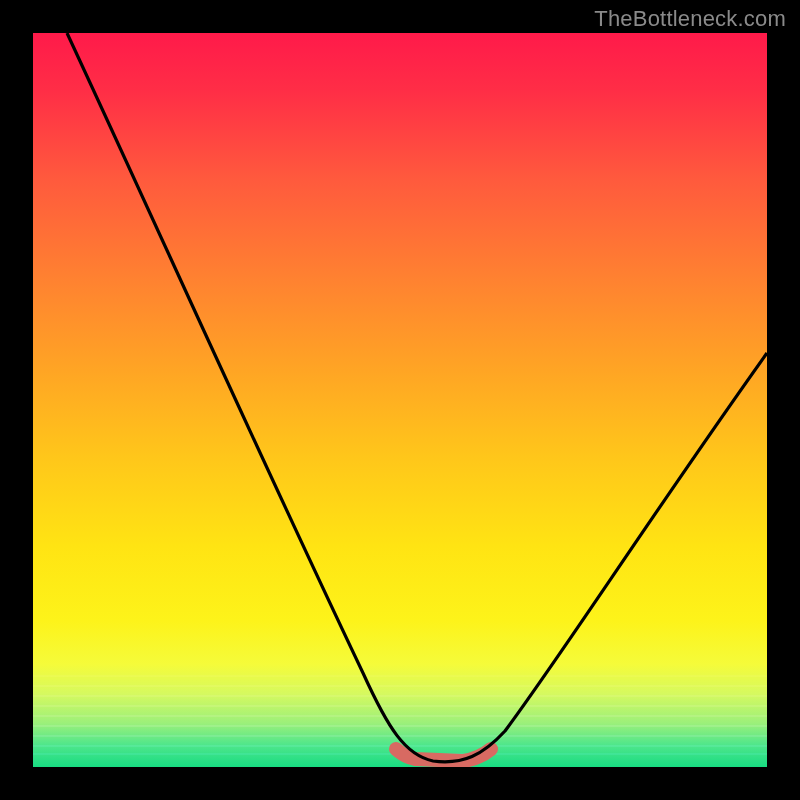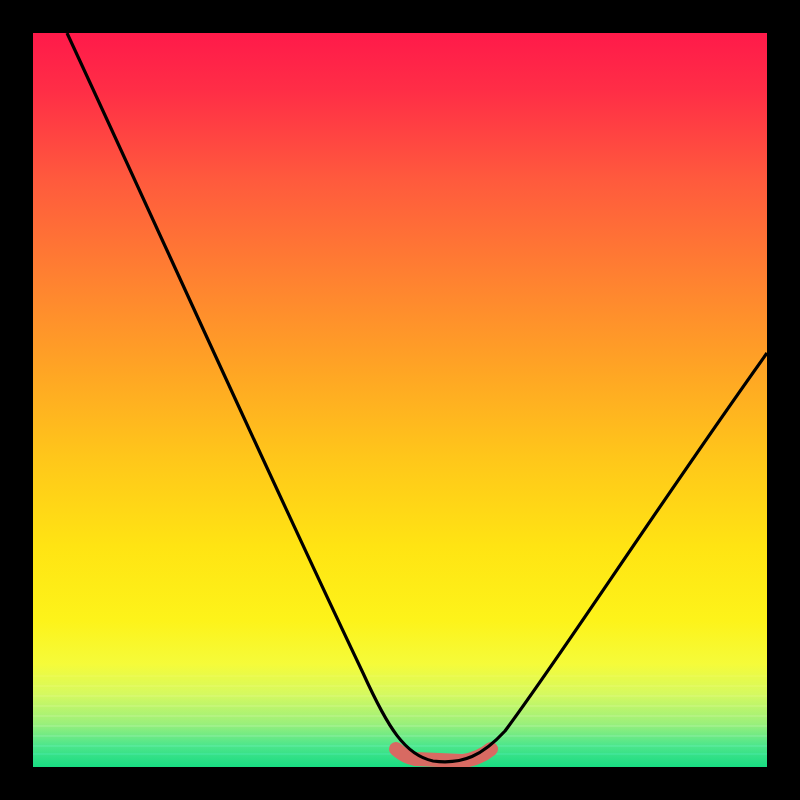--- a/index.html
+++ b/index.html
@@ -80,20 +80,21 @@
     stroke: #000;
     stroke-width: 3.2;
     fill: none;
   }
 </style>
 </head>
 <body>
 
 <div class="stage">
 
+  <div class="watermark">TheBottleneck.com</div>
 
   <div class="plot-area">
     <div class="gradient"></div>
 
     <div class="band" style="top: 642px;"></div>
     <div class="band" style="top: 652px;"></div>
     <div class="band" style="top: 662px;"></div>
     <div class="band" style="top: 672px;"></div>
     <div class="band" style="top: 682px;"></div>
     <div class="band" style="top: 692px;"></div>

